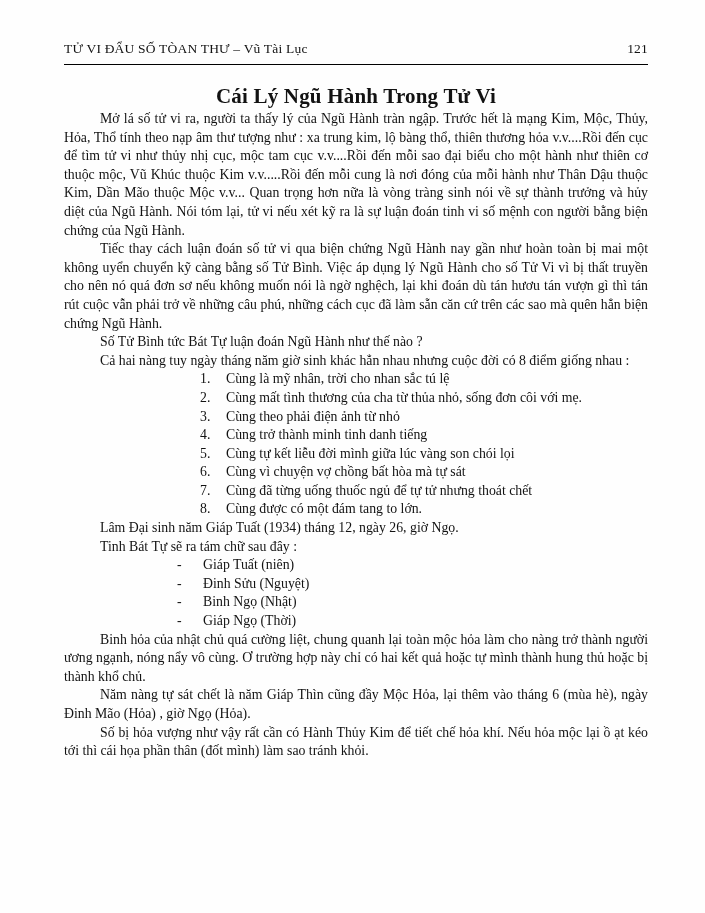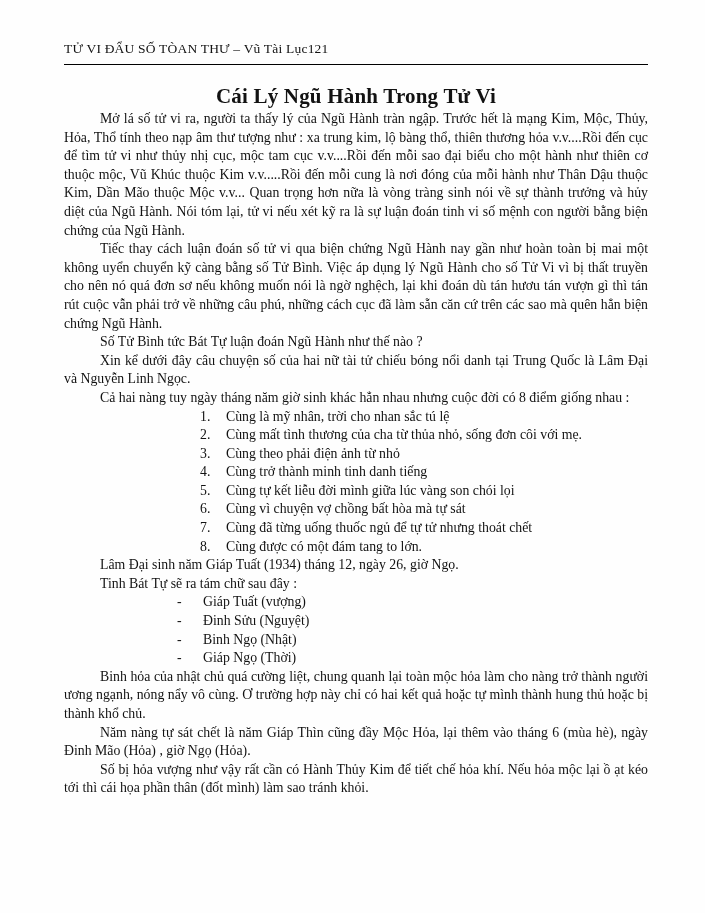--- a/index.html
+++ b/index.html
@@ -12,21 +12,21 @@
   }
   .page{
     box-sizing:border-box;
     width:705px;height:913px;
     padding:41px 57px 0 64px;
     background:#fefefe;
     overflow:hidden;
   }
   .header{
     display:flex;
-    justify-content:flex-start;
+    justify-content:space-between;
     align-items:baseline;
     font-size:13.5px;
     letter-spacing:0.2px;
   }
   .rule{
     border-bottom:1.6px solid #000;
     margin-top:7px;
   }
   h1.title{
     margin:19px 0 0 0;
@@ -63,21 +63,20 @@
 
   <div class="rule"></div>
 
   <h1 class="title">Cái Lý Ngũ Hành Trong Tử Vi</h1>
 
   <div class="body">
 
     <p>Mở lá số tử vi ra, người ta thấy lý của Ngũ Hành tràn ngập. Trước hết là mạng Kim, Mộc, Thủy, Hỏa, Thổ tính theo nạp âm thư tượng như : xa trung kim, lộ bàng thổ, thiên thương hỏa v.v....Rồi đến cục để tìm tử vi như thủy nhị cục, mộc tam cục v.v....Rồi đến mỗi sao đại biểu cho một hành như thiên cơ thuộc mộc, Vũ Khúc thuộc Kim v.v.....Rồi đến mỗi cung là nơi đóng của mỗi hành như Thân Dậu thuộc Kim, Dần Mão thuộc Mộc v.v... Quan trọng hơn nữa là vòng tràng sinh nói về sự thành trưởng và hủy diệt của Ngũ Hành. Nói tóm lại, tử vi nếu xét kỹ ra là sự luận đoán tinh vi số mệnh con người bằng biện chứng của Ngũ Hành.</p>
     <p>Tiếc thay cách luận đoán số tử vi qua biện chứng Ngũ Hành nay gần như hoàn toàn bị mai một không uyển chuyển kỹ càng bằng số Tử Bình. Việc áp dụng lý Ngũ Hành cho số Tử Vi vì bị thất truyền cho nên nó quá đơn sơ nếu không muốn nói là ngờ nghệch, lại khi đoán dù tán hươu tán vượn gì thì tán rút cuộc vẫn phải trở về những câu phú, những cách cục đã làm sẵn căn cứ trên các sao mà quên hẳn biện chứng Ngũ Hành.</p>
     <p>Số Tử Bình tức Bát Tự luận đoán Ngũ Hành như thế nào ?</p>
-    <p>Xin kể dưới đây câu chuyện số của hai nữ tài tử chiếu bóng nổi danh tại Trung Quốc là Lâm Đại và Nguyễn Linh Ngọc.</p>
     <p>Cả hai nàng tuy ngày tháng năm giờ sinh khác hẳn nhau nhưng cuộc đời có 8 điểm giống nhau :</p>
 
     <div class="olist">
       <div class="li">
         <span class="num">1.</span>
         <span class="txt">Cùng là mỹ nhân, trời cho nhan sắc tú lệ</span>
       </div>
       <div class="li">
         <span class="num">2.</span>
         <span class="txt">Cùng mất tình thương của cha từ thủa nhỏ, sống đơn côi với mẹ.</span>
@@ -107,21 +106,21 @@
         <span class="txt">Cùng được có một đám tang to lớn.</span>
       </div>
     </div>
 
     <p>Lâm Đại sinh năm Giáp Tuất (1934) tháng 12, ngày 26, giờ Ngọ.</p>
     <p>Tinh Bát Tự sẽ ra tám chữ sau đây :</p>
 
     <div class="dlist">
       <div class="li">
         <span class="dash">-</span>
-        <span class="txt">Giáp Tuất (vượng)</span>
+        <span class="txt">Giáp Tuất (niên)</span>
       </div>
       <div class="li">
         <span class="dash">-</span>
         <span class="txt">Đinh Sửu (Nguyệt)</span>
       </div>
       <div class="li">
         <span class="dash">-</span>
         <span class="txt">Binh Ngọ (Nhật)</span>
       </div>
       <div class="li">

